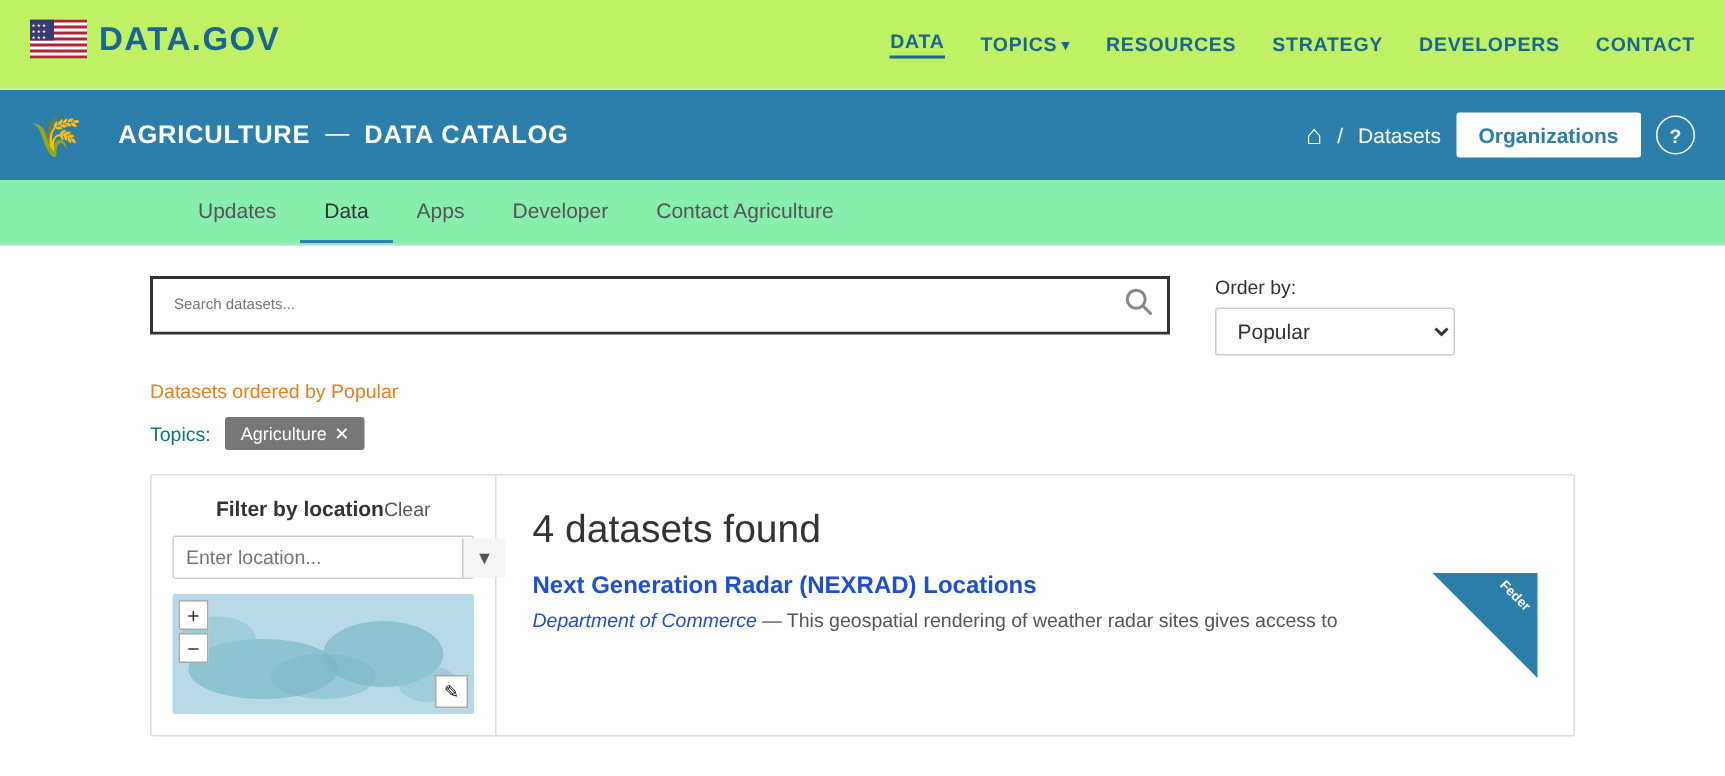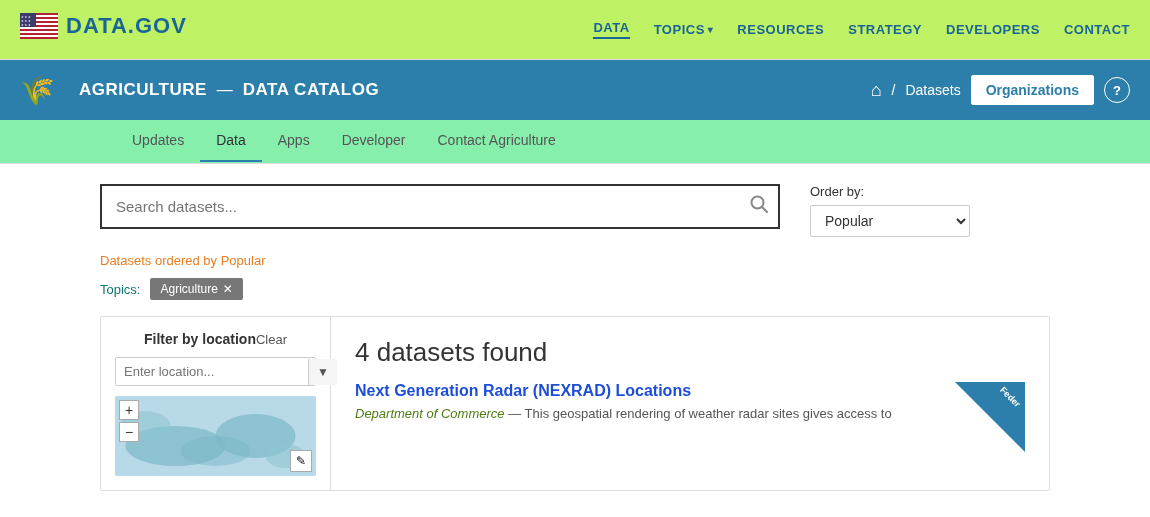--- a/index.html
+++ b/index.html
@@ -183,21 +183,21 @@
       max-width: 680px;
       position: relative;
       border: 2px solid #333;
       display: flex;
       align-items: center;
       background: #fff;
     }
     #search-input {
       width: 100%;
       padding: 12px 40px 12px 14px;
-      font-size: 15px;
+      font-size: 10px;
       border: none;
       outline: none;
       color: #999;
     }
     #search-icon-btn {
       position: absolute;
       right: 10px;
       background: none;
       border: none;
       cursor: pointer;
@@ -382,21 +382,21 @@
       font-weight: 600;
       color: #1d4ed8;
       margin-bottom: 6px;
     }
     #result-item-desc {
       font-size: 13px;
       color: #555;
     }
     #result-item-desc em {
       font-style: italic;
-      color: #4d7c0f;
+      color: #1d4ed8;
     }
     #results-item-wrapper {
       position: relative;
     }
 
     
     .ribbon-corner {
       position: absolute;
       top: 0;
       right: 0;

